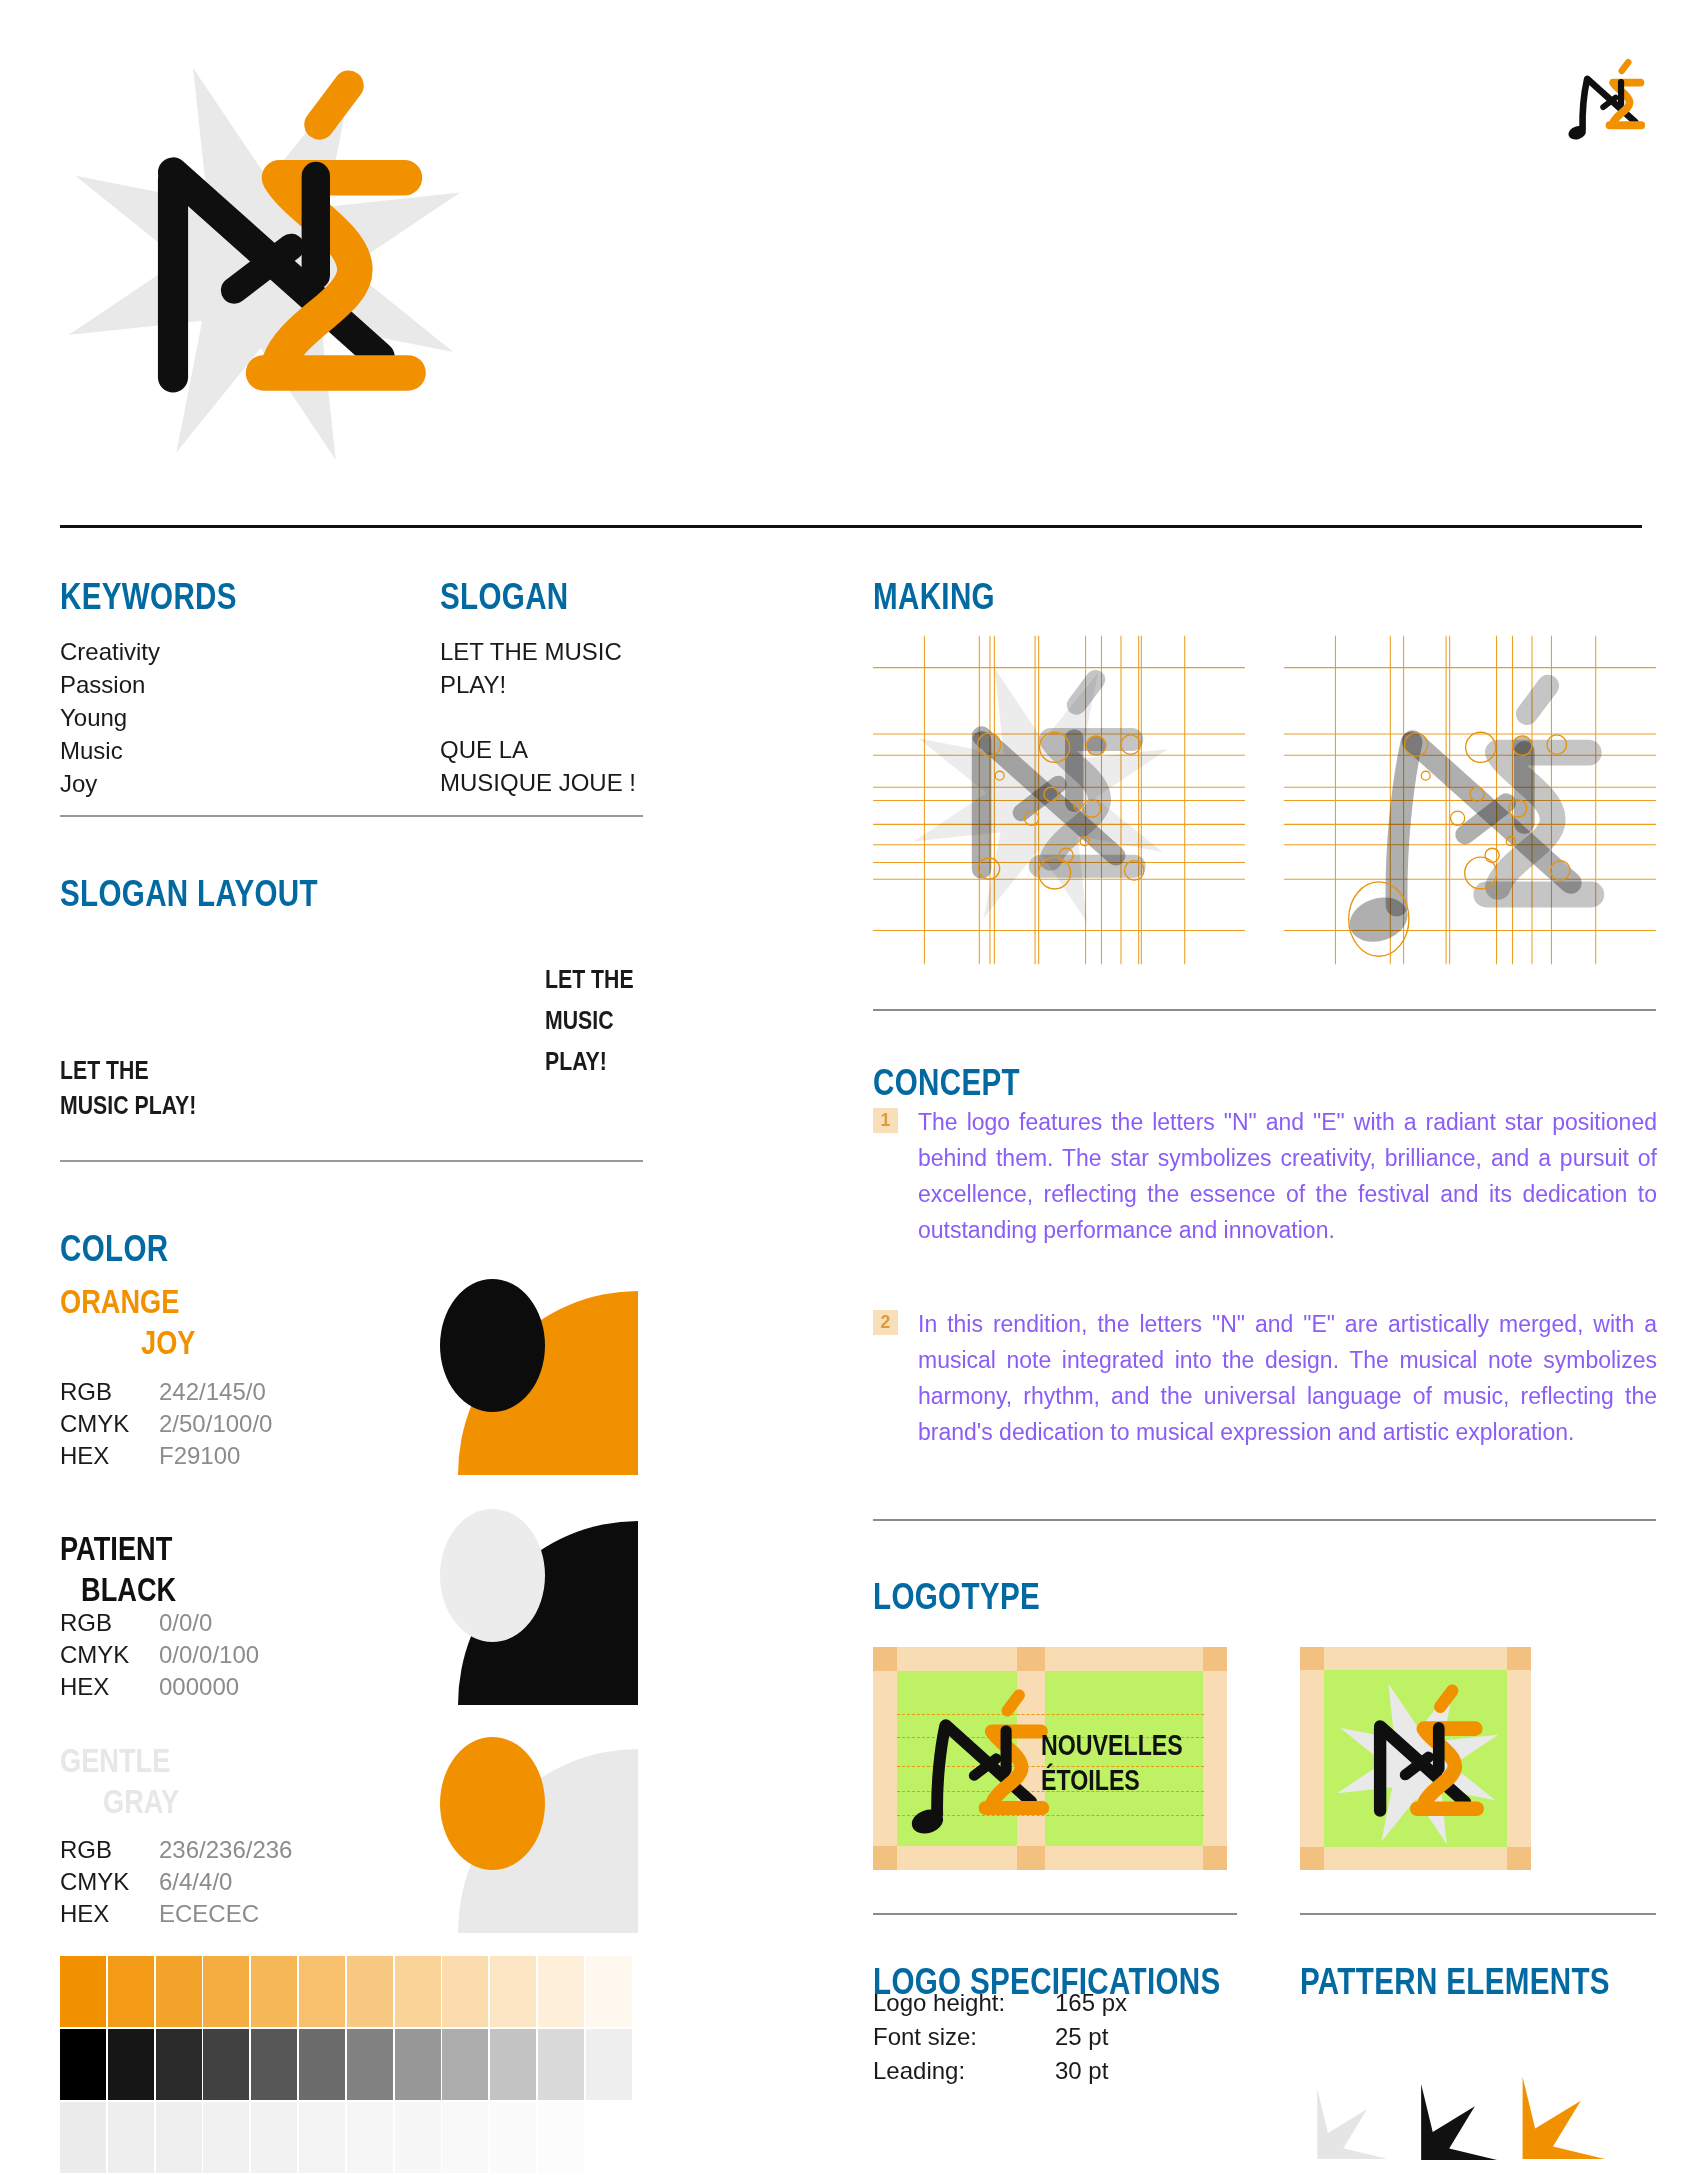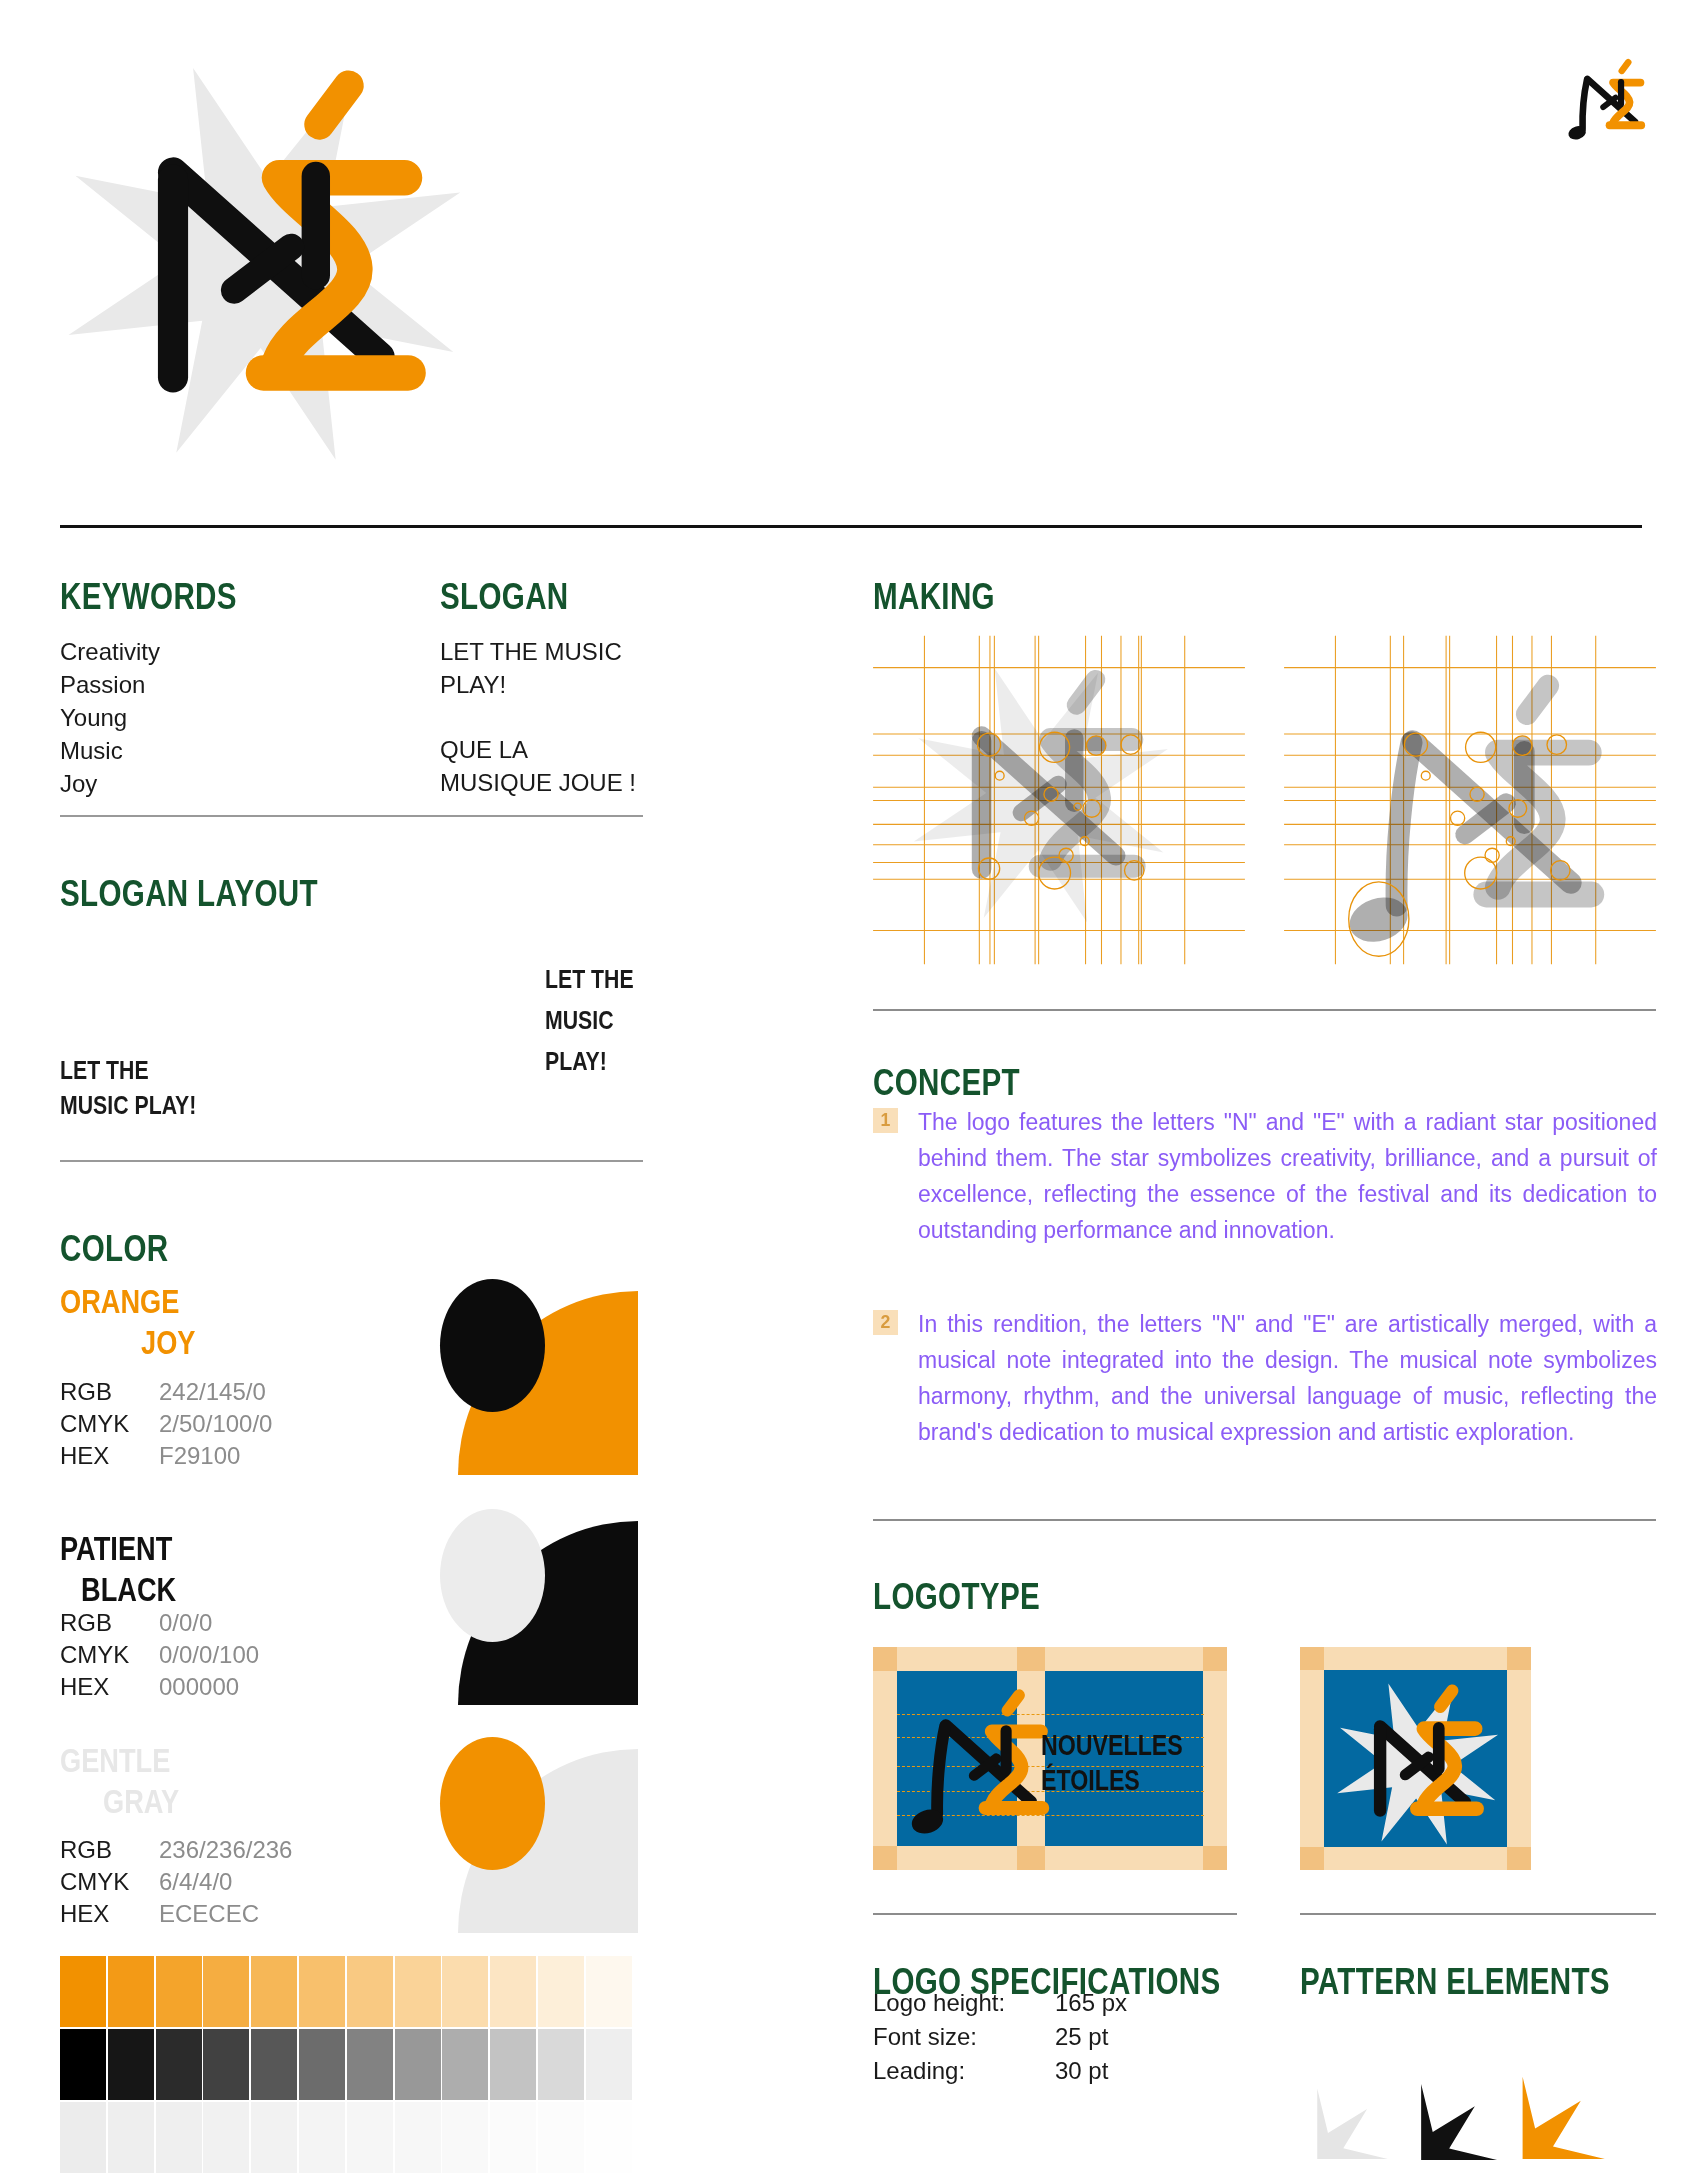--- a/index.html
+++ b/index.html
@@ -1,39 +1,39 @@
 <!DOCTYPE html>
 <html style="font-size:14px"><head>
 <meta charset="utf-8">
 <style>
   html,body{margin:0;padding:0;background:#fff;}
   .page{position:relative;width:1702px;height:2176px;background:#fff;overflow:hidden;
         font-family:"Liberation Sans",sans-serif;color:#1a1a1a;}
   .abs{position:absolute;}
   .cond{display:inline-block;transform:scaleX(.8);transform-origin:0 0;white-space:nowrap;}
-  .h2{font-weight:bold;font-size:37px;letter-spacing:0.4px;color:#14532d;}
+  .h2{font-weight:bold;font-size:37px;letter-spacing:0.4px;color:#0369a1;}
   .bodytxt{font-size:24px;line-height:33px;color:#1a1a1a;}
   .divider{background:#111;height:2.7px;}
   .thindiv{background:#8c8c8c;height:1.8px;}
   .slogan-bold{font-weight:bold;font-size:26.6px;line-height:35px;}
   .slogan-reg{font-weight:normal;font-size:26.6px;line-height:35px;}
   .color-name{font-weight:bold;font-size:34px;line-height:41px;text-align:right;}
   .ctable{font-size:24px;line-height:32px;}
   .ctable .lbl{color:#1a1a1a;}
   .ctable .val{color:#8c8c8c;position:absolute;left:99px;top:0;}
   .crow{position:relative;height:32px;}
   .swatch{position:absolute;width:198px;height:196px;}
   .qdisc{position:absolute;left:17.7px;top:12.4px;width:180px;height:184px;border-top-left-radius:100% 100%;}
   .swellipse{position:absolute;left:0;top:0;width:105px;height:133px;border-radius:50%;}
   .strip-row{display:flex;gap:1.8px;margin-bottom:1.8px;}
   .strip-cell{width:46px;height:71px;}
   .concept-p{font-size:23px;line-height:36px;text-align:justify;color:#8b5cf6;}
   .marker{position:absolute;width:25px;height:25px;background:#f9dfb9;color:#d99c3f;
           font-size:17.7px;font-weight:bold;text-align:center;line-height:25px;}
-  .lbox{position:absolute;background:#0369a1;}
+  .lbox{position:absolute;background:#bef264;}
   .bar{position:absolute;background:#f8dcb4;}
   .barc{position:absolute;background:#f2c180;}
   .dash{position:absolute;border-top:1.8px dashed #e9980e;height:0;}
   .brand{font-weight:bold;font-size:29px;line-height:35px;color:#111;}
   .spec{font-size:24px;line-height:34px;}
   .spec .val{position:absolute;left:182px;top:0;color:#1a1a1a;}
   .logo-color{--c1:#0f0f0f;--c2:#F29100;--cstar:#e9e9e9;}
   .logo-gray{--c1:rgba(20,20,20,.34);--c2:rgba(40,40,40,.27);--cstar:rgba(0,0,0,.075);}
   svg{display:block;}
 </style>

